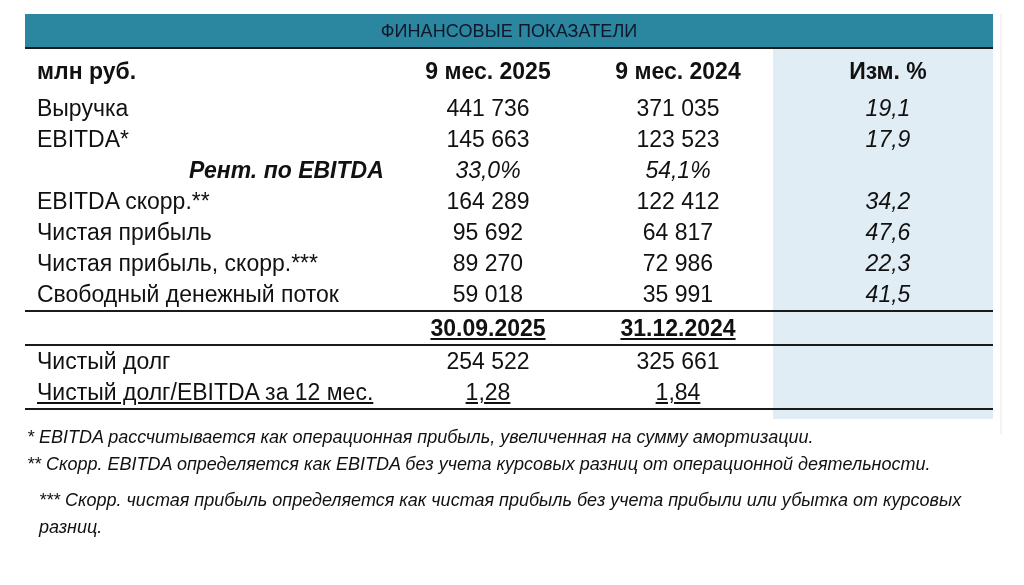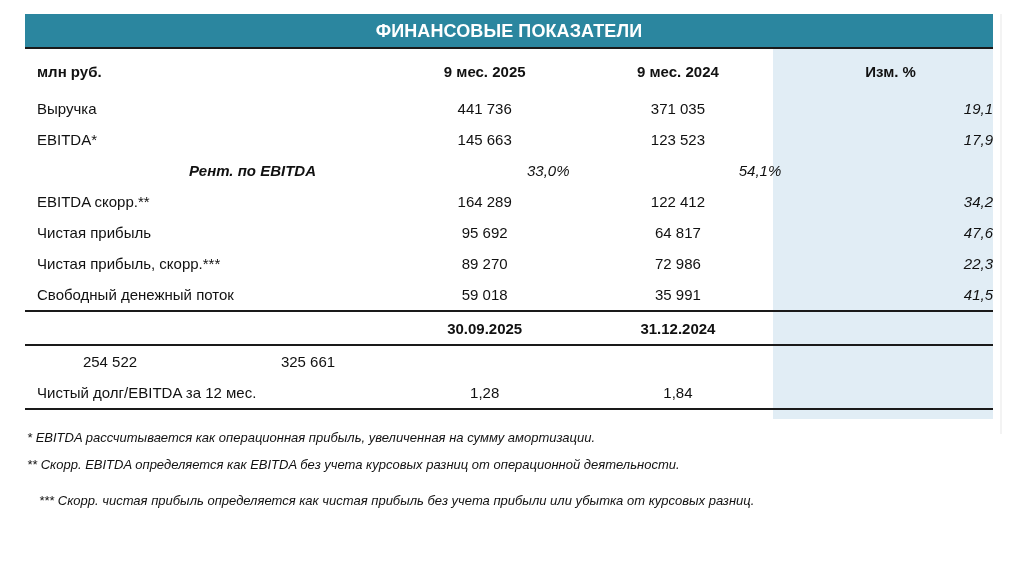--- a/index.html
+++ b/index.html
@@ -1,34 +1,34 @@
 <!DOCTYPE html>
 <html><head>
   <meta charset="utf-8">
   <style>
     html, body { margin: 0; padding: 0; background: #ffffff; }
     body { width: 1024px; height: 585px; position: relative; overflow: hidden;
       font-family: "Liberation Sans", "DejaVu Sans", sans-serif; color: #111; }
     .sheet { position: absolute; left: 25px; top: 14px; width: 968px; }
     .title-bar { height: 33px; background: #2b869f; border-bottom: 2px solid #1a1a1a;
-      color: #ffffff; font-weight: bold; font-size: 18px; text-align: center; line-height: 34px;
+      color: #0f172a; font-weight: normal; font-size: 18px; text-align: center; line-height: 34px;
       letter-spacing: 0.1px; }
     .shade { position: absolute; left: 748px; top: 35px; width: 220px; height: 370px; background: #e1edf5; z-index: 0; }
-    .row { position: relative; height: 31px; display: flex; align-items: center; z-index: 1; font-size: 15px; gap: 8px; }
+    .row { position: relative; height: 31px; display: flex; align-items: center; z-index: 1; font-size: 23px; }
     .row.head { height: 44px; font-weight: bold; }
     .c0 { width: 378px; padding-left: 12px; box-sizing: border-box; }
     .c1 { width: 170px; text-align: center; }
     .c2 { width: 210px; text-align: center; }
     .c3 { width: 210px; text-align: center; }
-    .it { font-style: italic; text-align: right; }
+    .it { font-style: italic; }
     .sub-label { padding-left: 164px; font-style: italic; font-weight: bold; }
     .bordered-top { border-top: 2px solid #1a1a1a; }
-    .bordered-bottom { border-bottom: 2px solid #1a1a1a; }
+    .bordered-bottom { border-bottom: 2px solid #1a1a1a; text-decoration: underline; }
     .row.date { font-weight: bold; height: 32px; }
-    .notes { position: absolute; left: 27px; top: 424px; width: 975px; font-style: italic; font-size: 13px; line-height: 27px; color: #111; }
+    .notes { position: absolute; left: 27px; top: 424px; width: 975px; font-style: italic; font-size: 18px; line-height: 27px; color: #111; }
     .notes p { margin: 0; }
     .notes p.gap { margin-top: 9px; margin-left: 12px; }
     .edge-shadow { position: absolute; left: 1000px; top: 14px; width: 2px; height: 420px; background: #f3f3f3; }
   </style>
 </head>
 <body>
 
 <div class="edge-shadow"></div>
 
 <div class="sheet">
@@ -86,20 +86,21 @@
   </div>
 
   <div class="row date bordered-top bordered-bottom">
     <div class="c0"></div>
     <div class="c1">30.09.2025</div>
     <div class="c2">31.12.2024</div>
     <div class="c3"></div>
   </div>
 
   <div class="row">
+    <div class="c0">Чистый долг</div>
     <div class="c1">254 522</div>
     <div class="c2">325 661</div>
     <div class="c3"></div>
   </div>
   <div class="row bordered-bottom">
     <div class="c0">Чистый долг/EBITDA за 12 мес.</div>
     <div class="c1">1,28</div>
     <div class="c2">1,84</div>
     <div class="c3"></div>
   </div>

